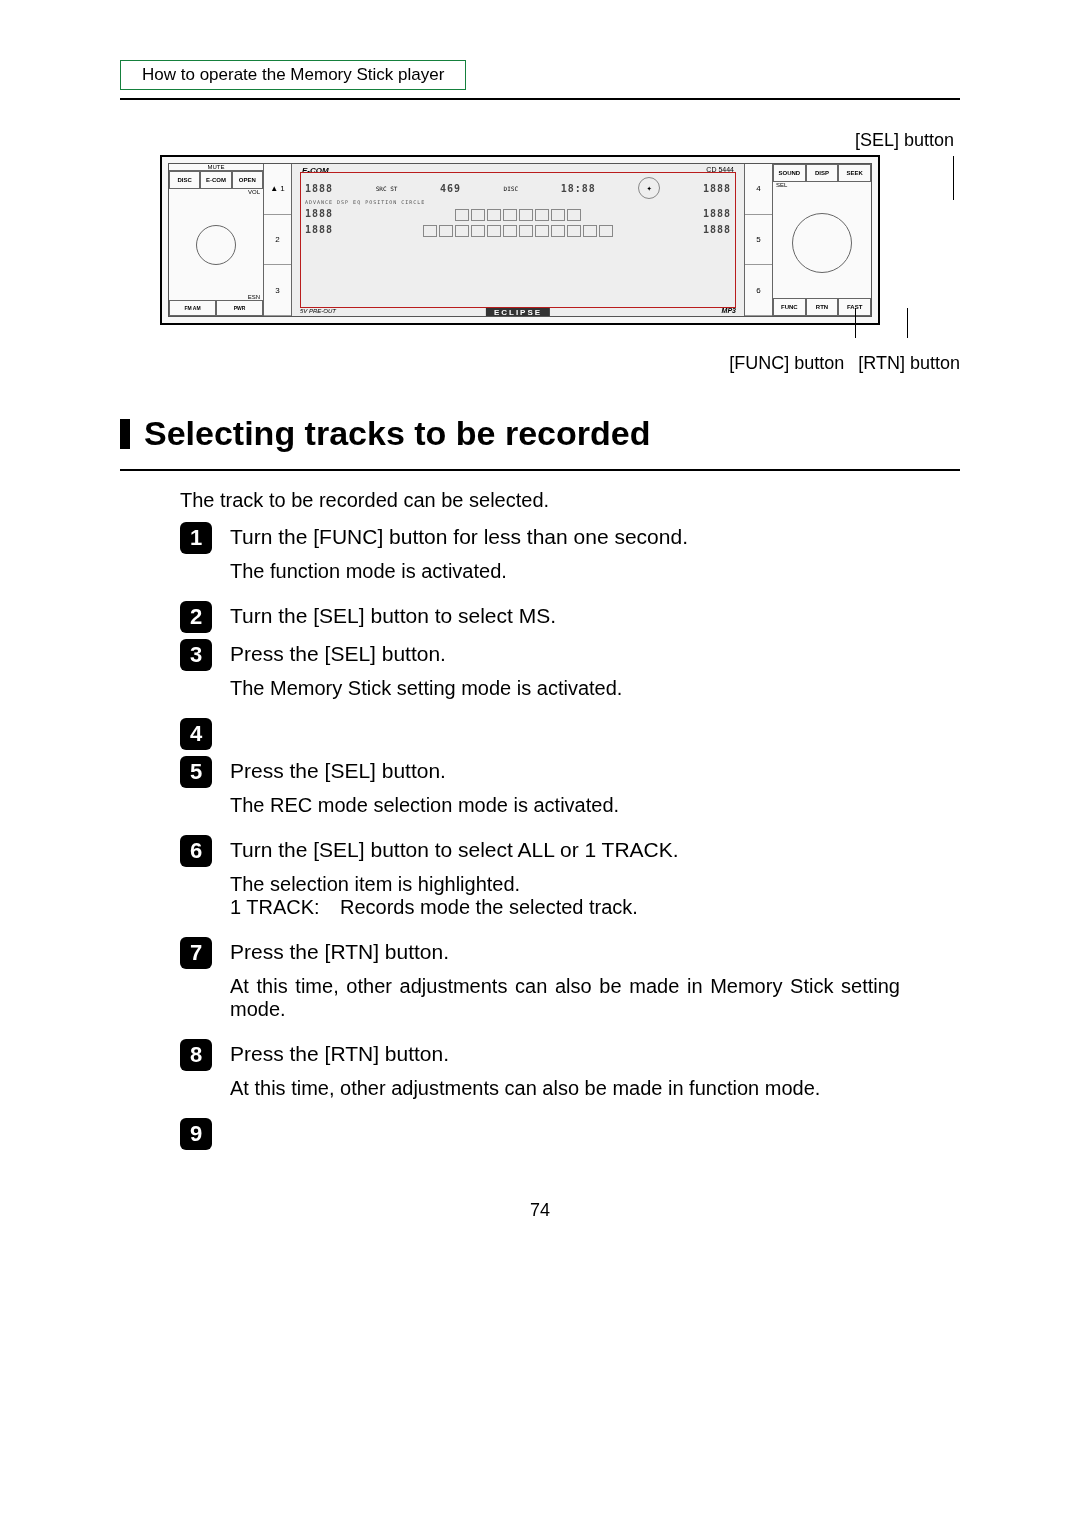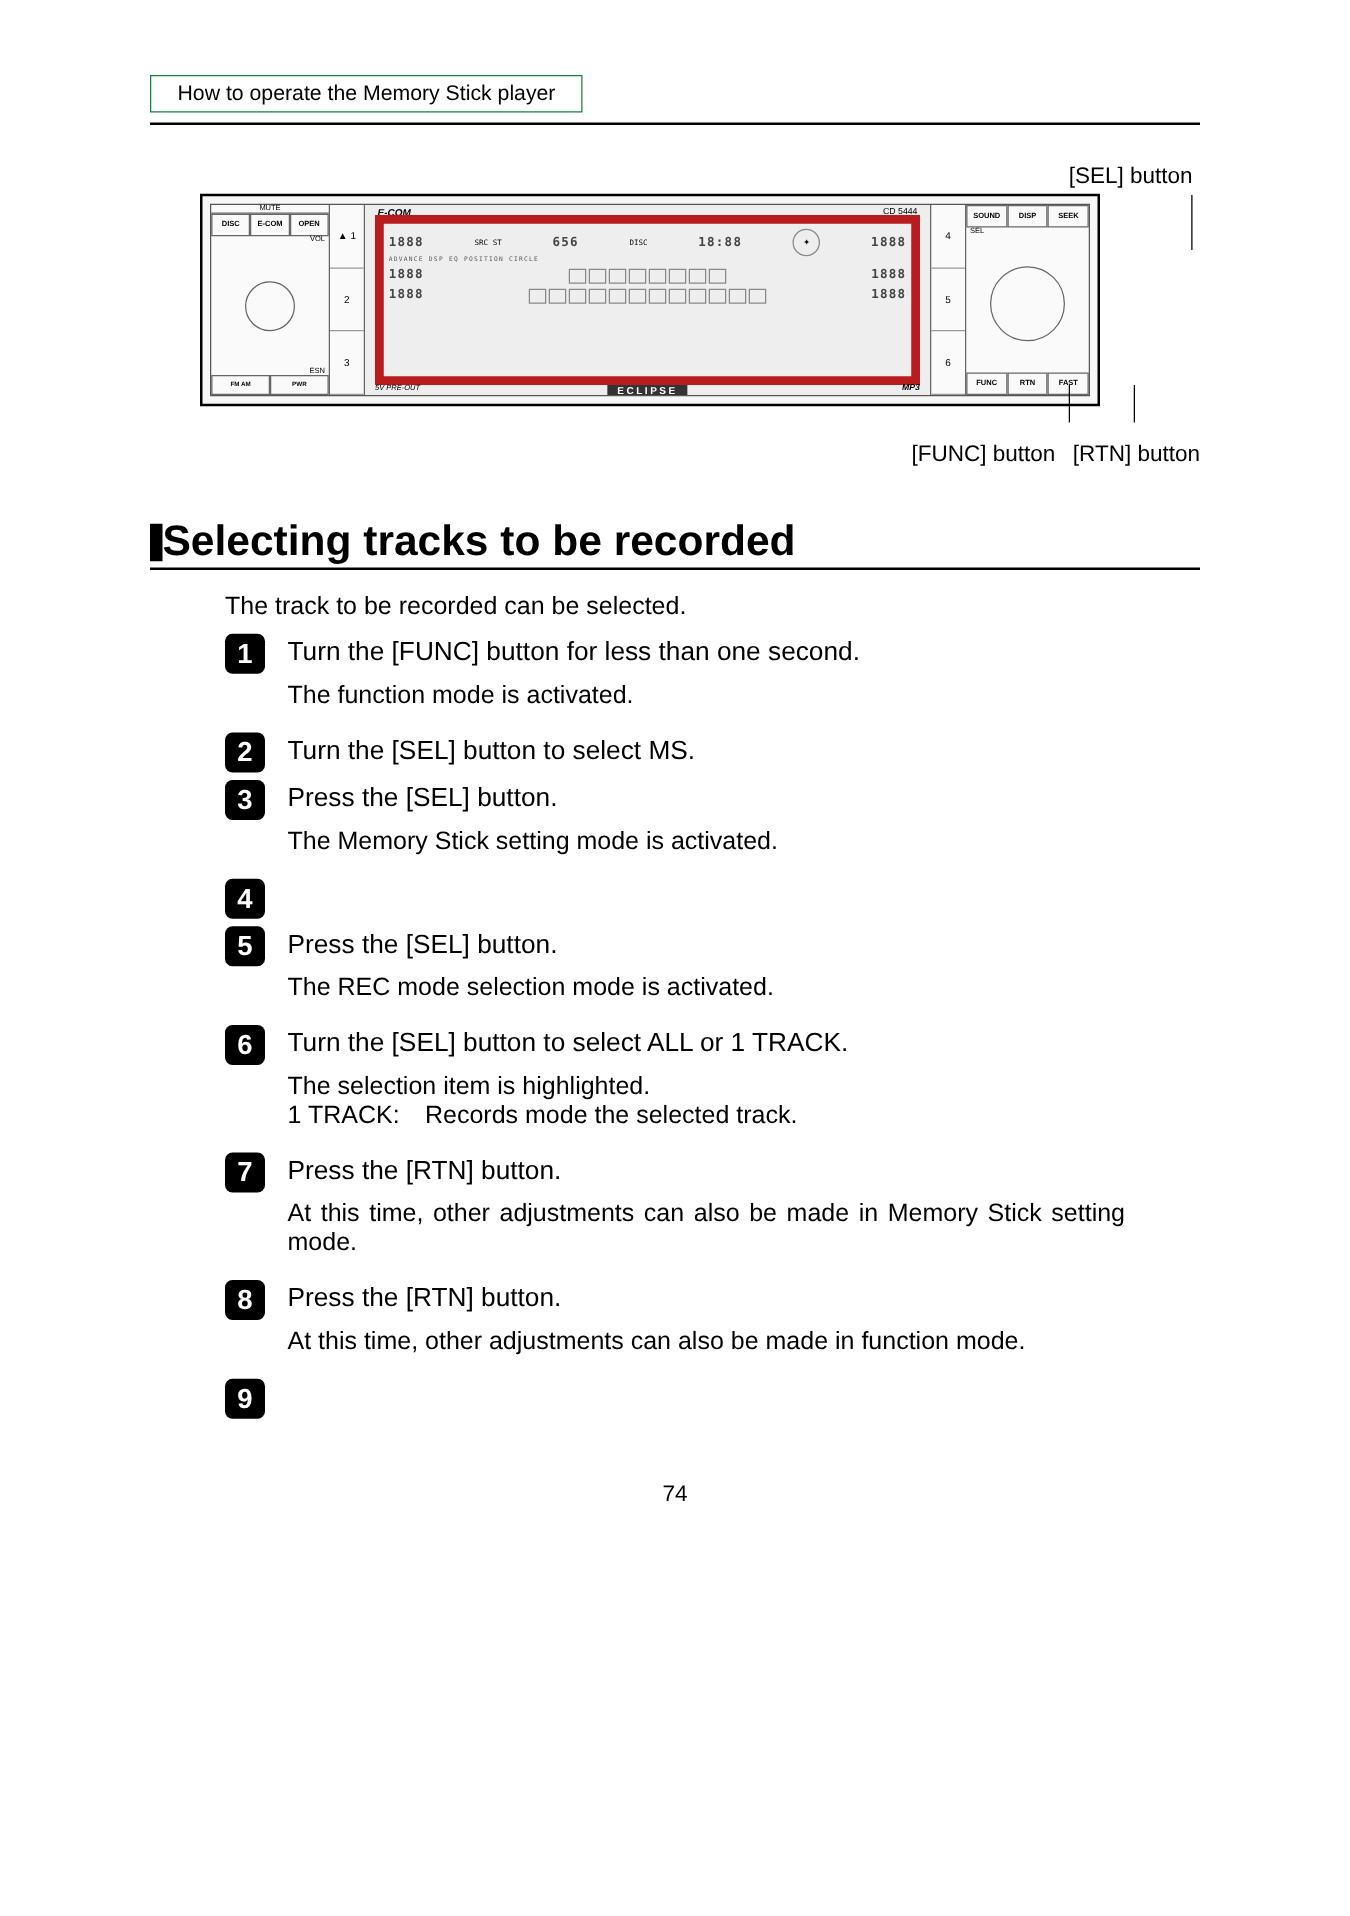--- a/index.html
+++ b/index.html
@@ -80,21 +80,21 @@
   }
   .fp-num-col div { flex:1; border-bottom:1px solid #999; display:flex; align-items:center; justify-content:center; font-size:8px;}
   .fp-screen {
     flex:1;
     border-right:1px solid #666;
     position: relative;
     background: #eee;
     overflow: hidden;
   }
   .fp-screen-inner {
-    position:absolute; inset:8px; border:7px solid #b91c1c;
+    position:absolute; inset:8px; border:1px solid #b91c1c;
     display:flex; flex-direction:column; padding:4px;
     font-family: monospace; font-size:9px;
   }
   ::R3 { display:flex; gap:10px; justify-content:space-between; }
   .seg { font-family: monospace; font-weight: bold; letter-spacing:1px; font-size:10px; color:#444;}
   .bars { display:flex; gap:2px; margin-top:4px; }
   .bars span { width:14px; height:12px; border:1px solid #888; }
   .fp-right-buttons {
     width: 98px;
     display:flex; flex-direction:column;
@@ -125,21 +125,22 @@
     position: absolute;
     right: 52px;
     top: 178px;
     width: 1px; height: 30px; background:#000;
   }
 
   .section-title {
     display:flex;
     align-items: baseline;
     margin-top: 20px;
-    margin-bottom: 1px;
+    margin-bottom: 16px;
+    gap: 14px;
     overflow: hidden;
   }
   .title-bar {
     width: 10px;
     height: 30px;
     background: #000;
     flex-shrink: 0;
     align-self: center;
   }
   .section-title h1 {
@@ -235,21 +236,21 @@
         <div>3</div>
       </div>
 
       <div class="fp-screen">
         <div style="position:absolute;top:2px;left:10px;font-style:italic;font-size:8px;font-weight:bold;">E-COM</div>
         <div style="position:absolute;top:2px;right:10px;font-size:7px;">CD 5444</div>
         <div class="fp-screen-inner">
           <div style="display:flex;justify-content:space-between;align-items:center;">
             <span class="seg">1888</span>
             <span style="font-size:6px;"><span>SRC</span> <span>ST</span></span>
-            <span class="seg">656</span>
+            <span class="seg">469</span>
             <span style="font-size:6px;">DISC</span>
             <span class="seg">18:88</span>
             <span style="width:22px;height:22px;border:1px solid #888;border-radius:50%;display:inline-flex;align-items:center;justify-content:center;font-size:9px;">✦</span>
             <span class="seg">1888</span>
           </div>
           <div style="font-size:5px;letter-spacing:1px;color:#555;">ADVANCE  DSP  EQ  POSITION  CIRCLE</div>
           <div style="display:flex;justify-content:space-between;align-items:center;">
             <span class="seg">1888</span>
             <div class="bars">
               <span></span>

